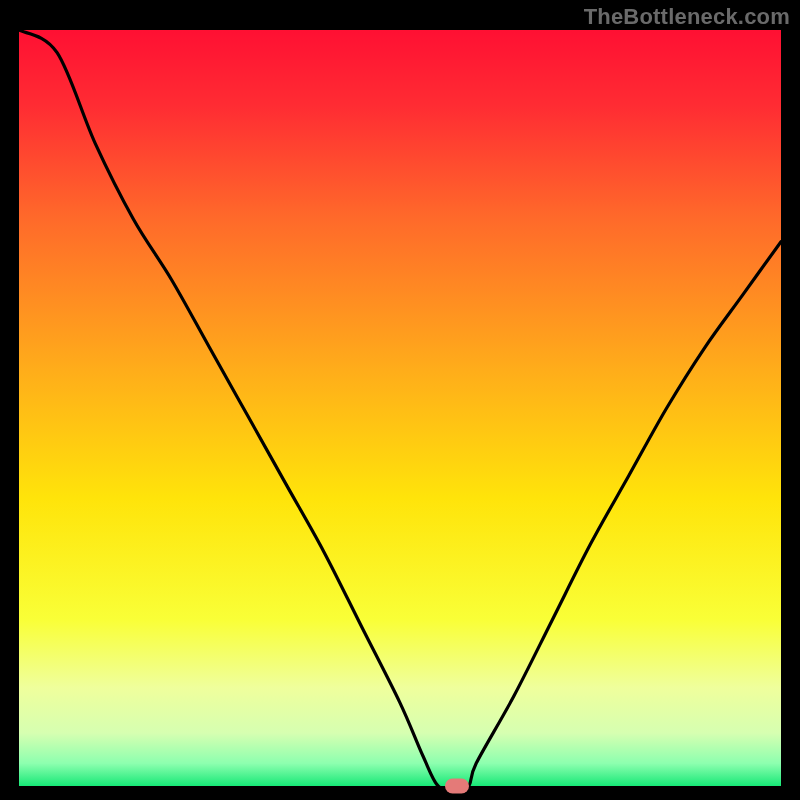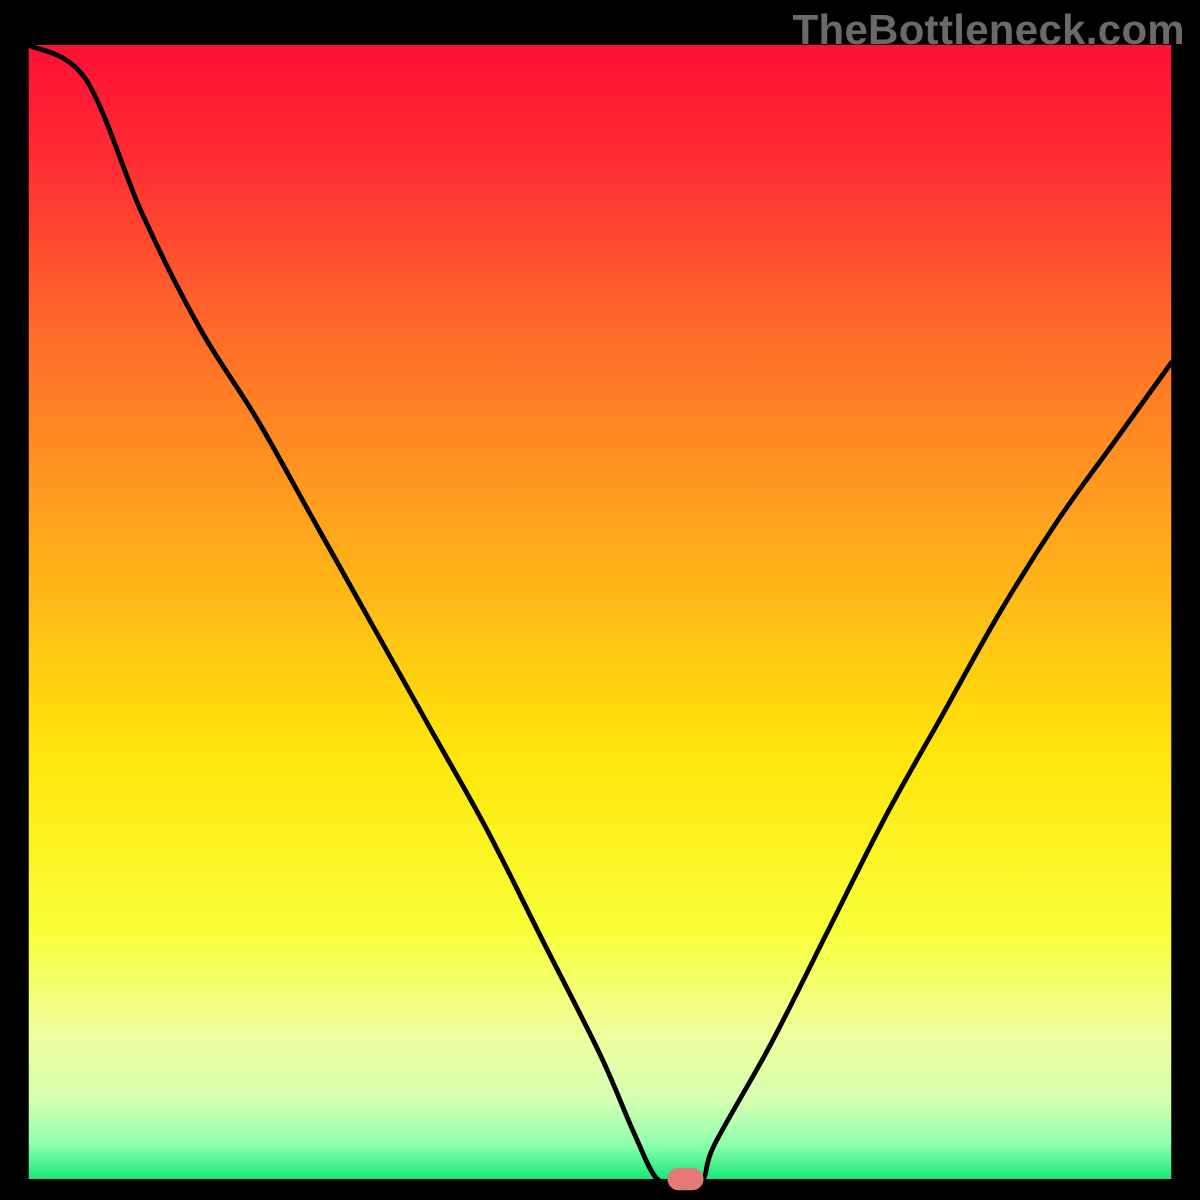--- a/index.html
+++ b/index.html
@@ -15,21 +15,21 @@
     position: relative;
     width: 800px;
     height: 800px;
     background: #000;
   }
   .watermark {
     position: absolute;
     top: 4px;
     right: 10px;
     color: #6a6a6a;
-    font-size: 28px;
+    font-size: 22px;
     font-weight: 600;
     letter-spacing: 0.2px;
     pointer-events: none;
   }
   .plot {
     position: absolute;
     left: 19px;
     top: 30px;
     width: 762px;
     height: 756px;

